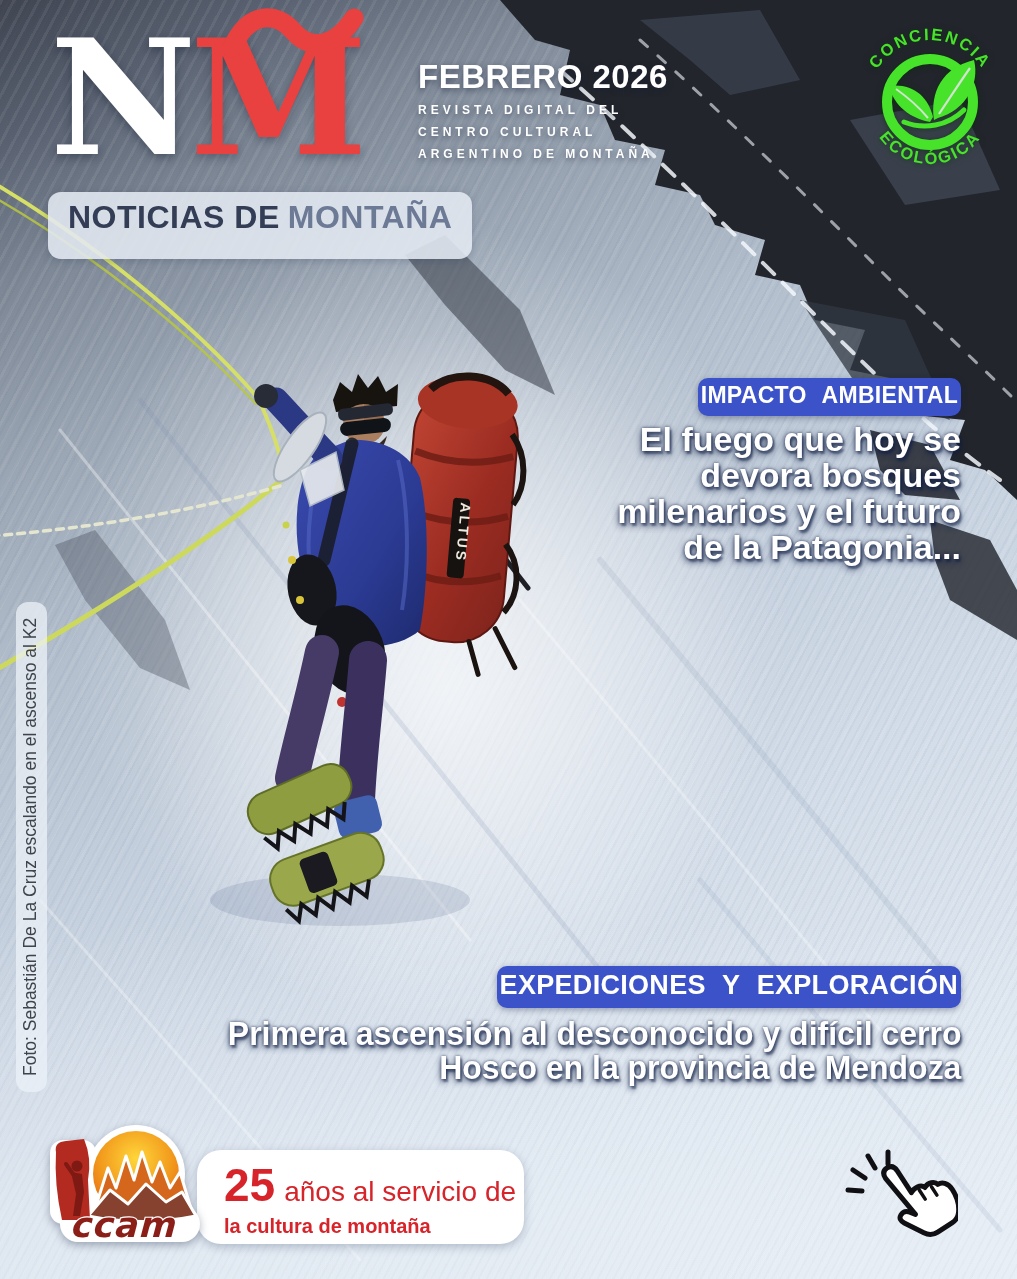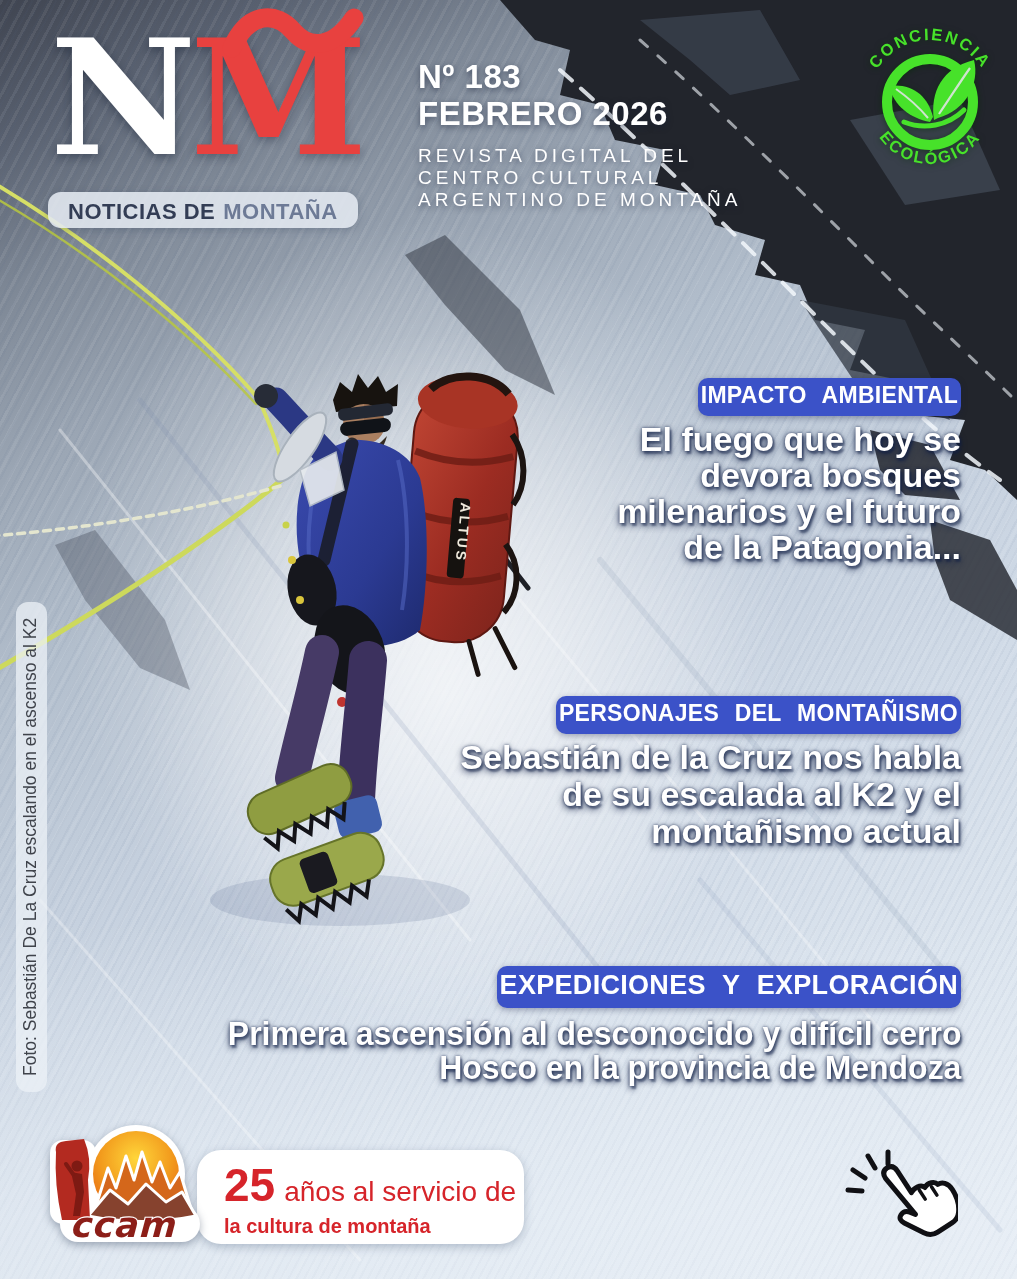--- a/index.html
+++ b/index.html
@@ -20,30 +20,30 @@
   #art{position:absolute;left:0;top:0;z-index:1;}
 
   
   #logo{left:50px;top:18px;z-index:3;}
   #logo .letters{font-family:"DejaVu Serif",serif;font-weight:bold;font-size:160px;line-height:1;letter-spacing:-6px;}
   #logo .n{color:#ffffff;text-shadow:0 3px 10px rgba(20,30,50,.45);}
   #logo .m{color:#e8413f;text-shadow:0 3px 10px rgba(20,30,50,.35);}
   #tilde{left:168px;top:-16px;}
   #tagline{
     left:-2px;top:174px;background:rgba(228,233,241,.88);border-radius:13px;
-    padding:7px 20px 3px;font-weight:bold;font-size:22px;letter-spacing:.5px;white-space:nowrap;
+    padding:7px 20px 23px;font-weight:bold;font-size:32px;letter-spacing:.5px;white-space:nowrap;
     box-shadow:0 2px 8px rgba(40,55,85,.25);
   }
   #tagline .t1{color:#333d55;}
   #tagline .t2{color:#6d7a96;margin-left:8px;}
 
   
   #issue{left:418px;top:58px;z-index:3;color:#fff;text-shadow:0 2px 6px rgba(20,30,55,.55);}
   #issue .num,#issue .date{font-size:33px;font-weight:bold;line-height:37px;letter-spacing:.5px;}
-  #issue .subs{margin-top:13px;font-size:19px;font-weight:normal;letter-spacing:4px;line-height:22px;}
+  #issue .subs{margin-top:4px;font-size:12px;font-weight:bold;letter-spacing:4px;line-height:22px;}
 
   
   #eco{left:852px;top:24px;z-index:3;filter:drop-shadow(0 1px 3px rgba(0,45,0,.55));}
 
   
   .section{position:absolute;right:56px;text-align:right;z-index:3;}
   .tag-pill{
     display:inline-block;background:#3b52c8;color:#fff;font-weight:bold;font-size:23px;
     padding:4px 3px 7px;border-radius:10px;word-spacing:9px;letter-spacing:.3px;white-space:nowrap;
     box-shadow:0 2px 6px rgba(20,30,70,.35);
@@ -196,21 +196,20 @@
     </div>
     <svg class="abs" id="tilde" width="150" height="66" viewBox="0 0 150 66">
       <path d="M 14 46 C 30 10 58 8 76 30 C 92 48 116 46 136 16" fill="none" stroke="#e8413f" stroke-width="19" stroke-linecap="round"></path>
     </svg>
     <div class="abs" id="tagline">
       <span class="t1">NOTICIAS DE</span><span class="t2">MONTAÑA</span>
     </div>
   </div>
 
   <div class="abs" id="issue">
-    <div class="num">Nº 183</div>
     <div class="date">FEBRERO 2026</div>
     <div class="subs">
       <div>REVISTA DIGITAL DEL</div>
       <div>CENTRO CULTURAL</div>
       <div>ARGENTINO DE MONTAÑA</div>
     </div>
   </div>
 
   <svg class="abs" id="eco" width="156" height="156" viewBox="0 0 156 156">
     <defs>
@@ -236,28 +235,20 @@
   <div class="section" id="section-1">
     <span class="tag-pill">IMPACTO AMBIENTAL</span>
     <div class="headline">
       <div>El fuego que hoy se</div>
       <div>devora bosques</div>
       <div>milenarios y el futuro</div>
       <div>de la Patagonia...</div>
     </div>
   </div>
 
-  <div class="section" id="section-2">
-    <span class="tag-pill">PERSONAJES DEL MONTAÑISMO</span>
-    <div class="headline">
-      <div>Sebastián de la Cruz nos habla</div>
-      <div>de su escalada al K2 y el</div>
-      <div>montañismo actual</div>
-    </div>
-  </div>
 
   <div class="section" id="section-3">
     <span class="tag-pill">EXPEDICIONES Y EXPLORACIÓN</span>
     <div class="headline">
       <div>Primera ascensión al desconocido y difícil cerro</div>
       <div>Hosco en la provincia de Mendoza</div>
     </div>
   </div>
 
   <div class="abs" id="credit">Foto: Sebastián De La Cruz escalando en el ascenso al K2</div>

